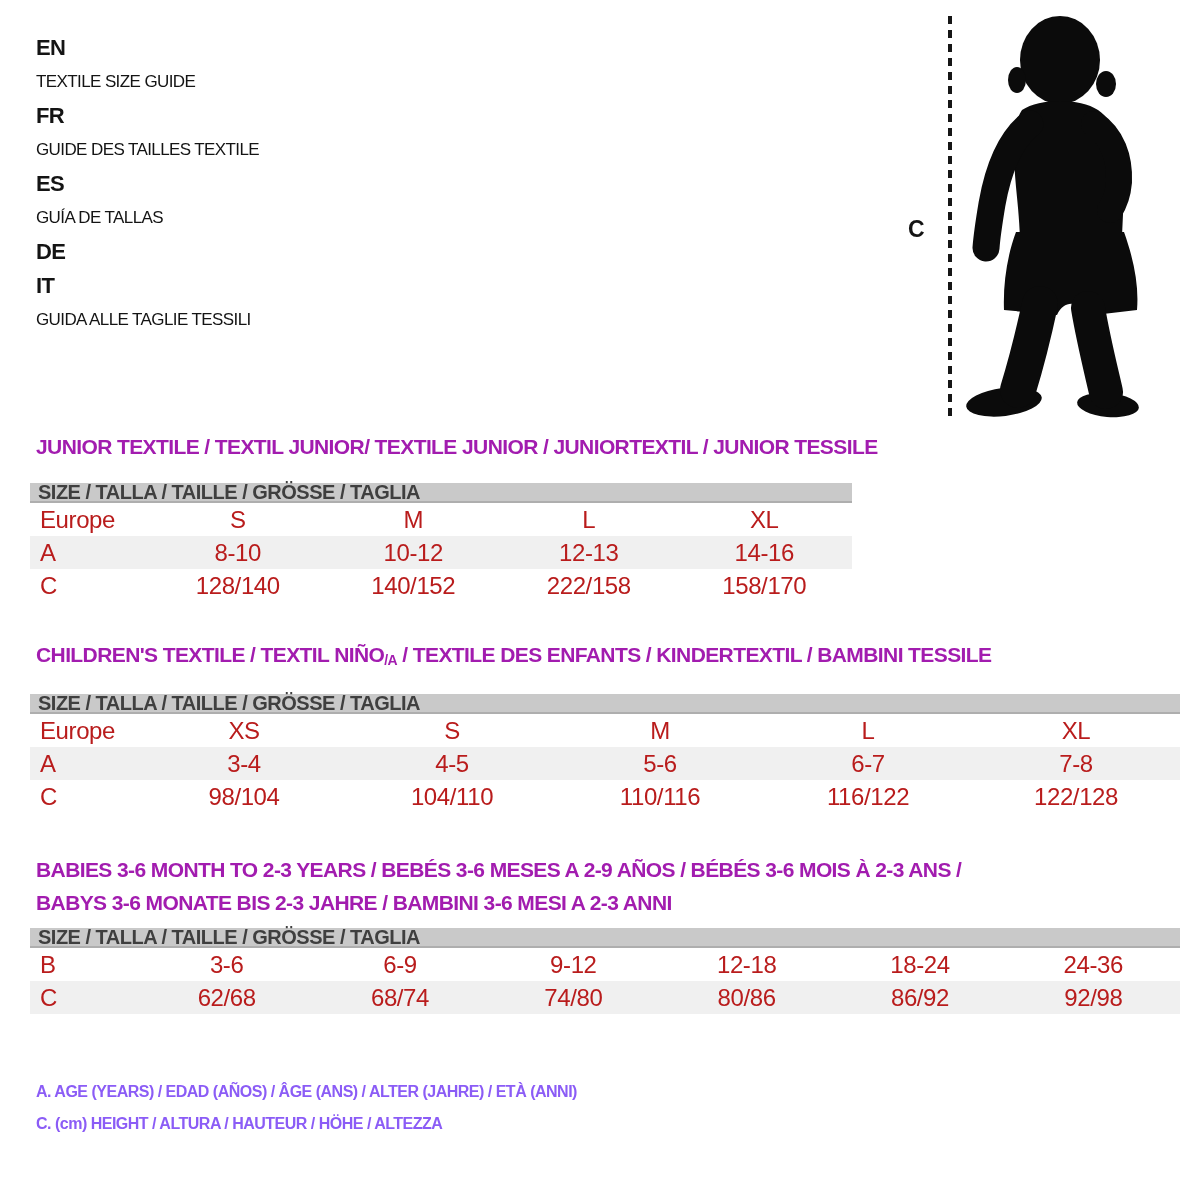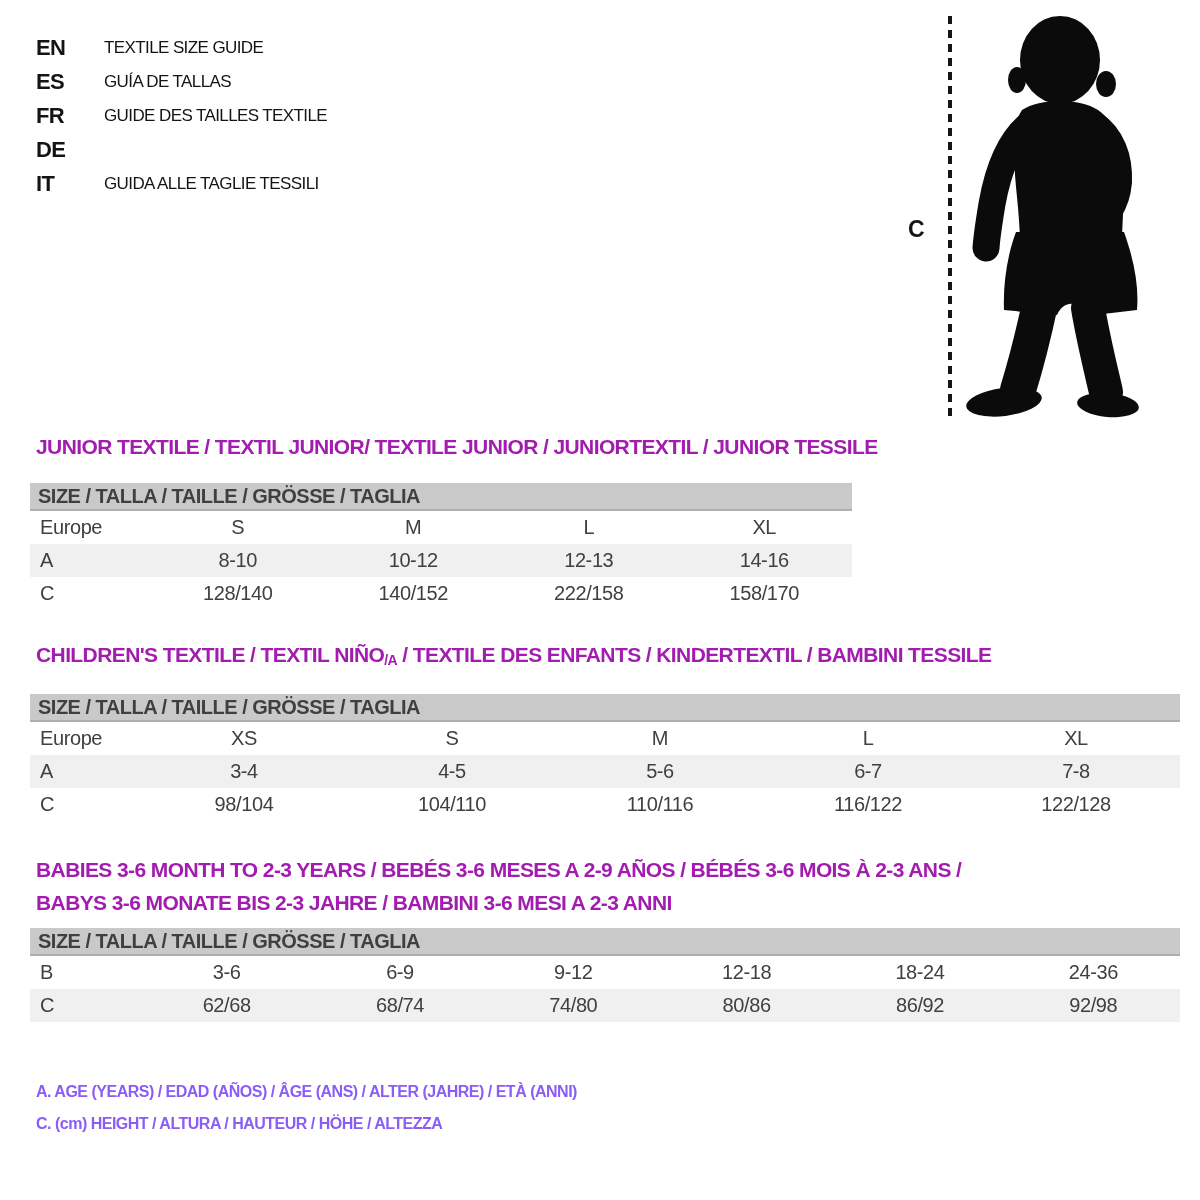--- a/index.html
+++ b/index.html
@@ -5,21 +5,21 @@
   * { margin:0; padding:0; box-sizing:border-box; }
   html,body { background:#ffffff; }
   body {
     width:1200px; height:1200px; position:relative; overflow:hidden;
     font-family:"Liberation Sans", sans-serif;
     -webkit-font-smoothing:antialiased;
   }
 
   
   .lang-block { position:absolute; left:36px; top:31px; }
-  .lang-row { display:flex; line-height:34px; }
+  .lang-row { display:flex; line-height:34px;flex-direction:column; }
   .lang-code {
     width:68px; font-weight:700; font-size:22px; color:#141414;
     letter-spacing:-0.6px; font-stretch:condensed;
   }
   .lang-title {
     font-weight:400; font-size:17px; color:#141414;
     letter-spacing:-0.6px; font-stretch:condensed;
   }
 
   
@@ -37,32 +37,32 @@
   
   .table-section { position:absolute; }
   .tbl-title {
     font-weight:700; font-size:21px; color:#a21caf;
     letter-spacing:-0.6px; font-stretch:condensed;
     padding-left:6px; line-height:21px; white-space:nowrap;
   }
   .tbl-title.two-line { line-height:33px; }
   .tbl-title .sub { font-size:14px; position:relative; top:3px; }
   .size-bar {
-    margin-top:26px; height:28px; background:#c9c9c9;
+    margin-top:26px; height:20px; background:#c9c9c9;
     border-bottom:2px solid #aeaeae;
     display:flex; align-items:center;
   }
   .size-bar span {
     font-weight:700; font-size:20px; color:#3f3f3f;
     letter-spacing:-0.5px; font-stretch:condensed; padding-left:8px;
   }
   .t-row { display:flex; height:33px; align-items:center; }
   .t-row.alt { background:#f0f0f0; }
   .cell {
-    flex:1; text-align:center; font-size:20px; color:#404040;
+    flex:1; text-align:center; font-size:24px; color:#b91c1c;
     letter-spacing:-0.4px; font-stretch:condensed; white-space:nowrap;
   }
   .cell.label { flex:0 0 120px; text-align:left; padding-left:10px; }
   .w-sm .cell.label { flex-basis:110px; }
 
   .t1 { left:30px; top:436px; width:822px; }
   .t2 { left:30px; top:644px; width:1150px; }
   .t3 { left:30px; top:853px; width:1150px; }
   .t3 .size-bar { margin-top:9px; }
 
@@ -76,26 +76,26 @@
 </style>
 </head>
 <body>
 
 <div class="lang-block">
   <div class="lang-row">
     <span class="lang-code">EN</span>
     <span class="lang-title">TEXTILE SIZE GUIDE</span>
   </div>
   <div class="lang-row">
+    <span class="lang-code">FR</span>
+    <span class="lang-title">GUIDE DES TAILLES TEXTILE</span>
+  </div>
+  <div class="lang-row">
     <span class="lang-code">ES</span>
     <span class="lang-title">GUÍA DE TALLAS</span>
-  </div>
-  <div class="lang-row">
-    <span class="lang-code">FR</span>
-    <span class="lang-title">GUIDE DES TAILLES TEXTILE</span>
   </div>
   <div class="lang-row">
     <span class="lang-code">DE</span>
   </div>
   <div class="lang-row">
     <span class="lang-code">IT</span>
     <span class="lang-title">GUIDA ALLE TAGLIE TESSILI</span>
   </div>
 </div>
 

